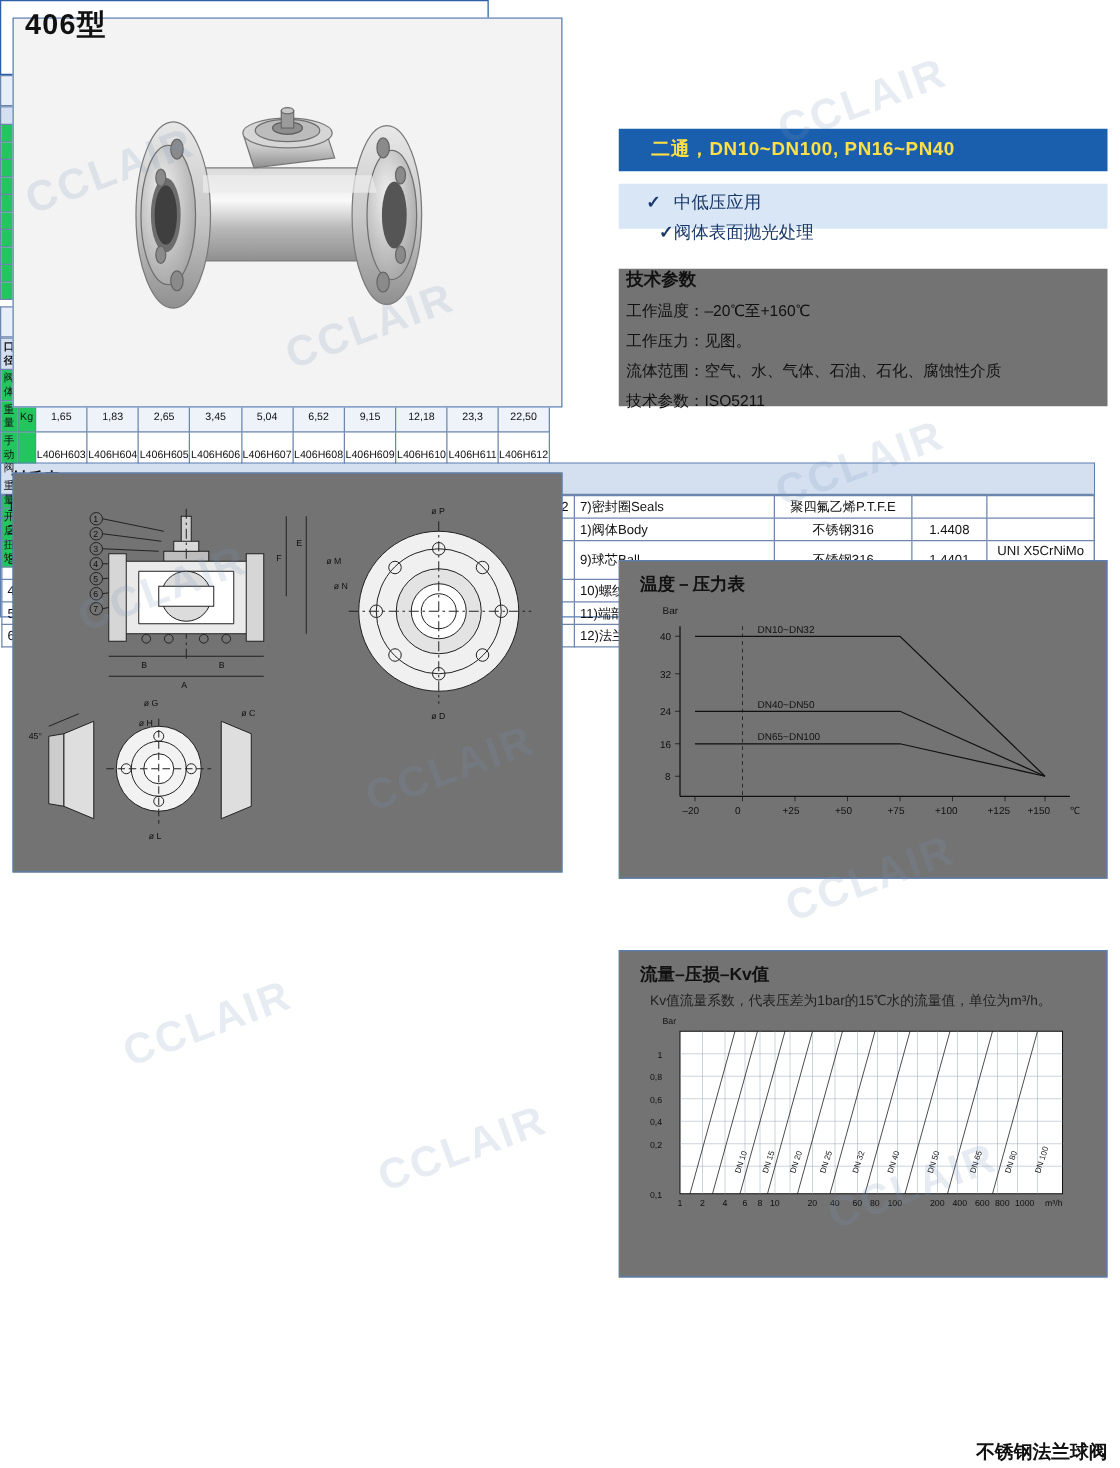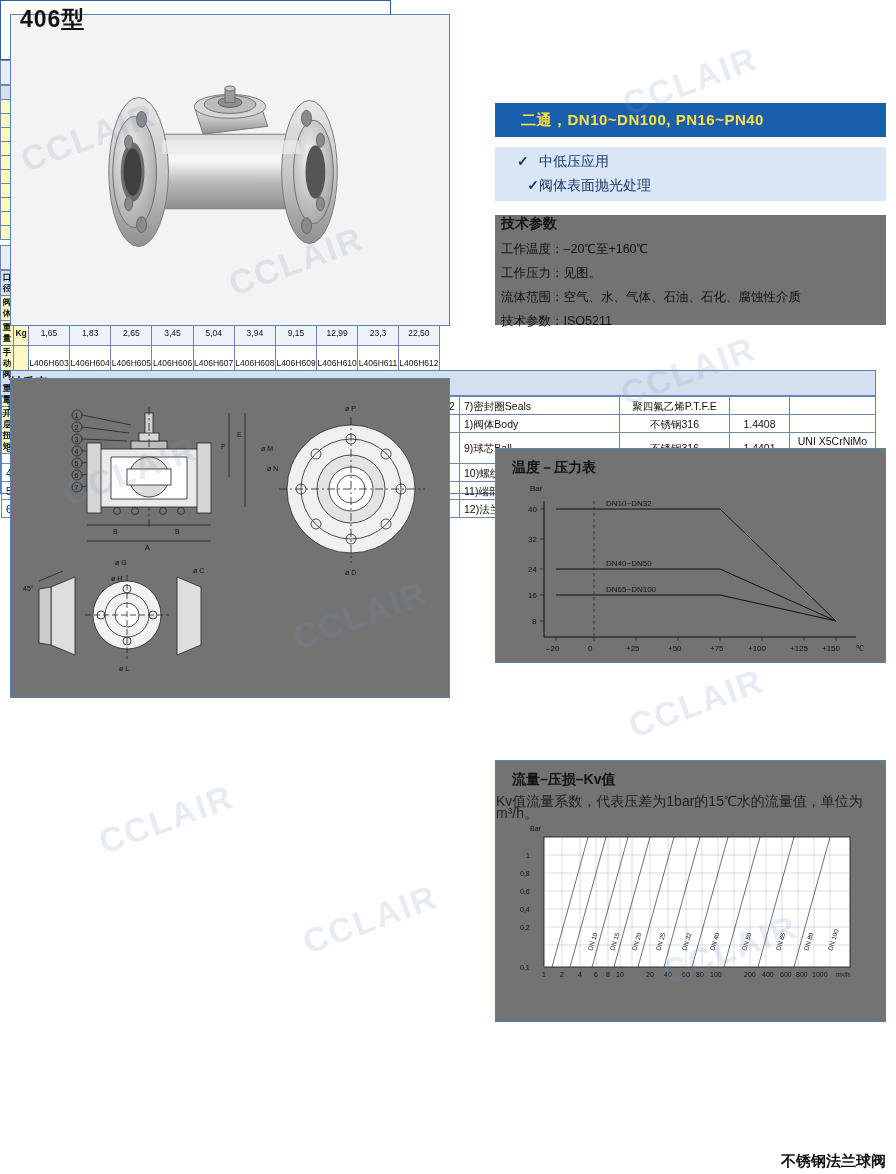--- a/index.html
+++ b/index.html
@@ -12,48 +12,48 @@
   
   #photo{left:10px;top:14px;width:440px;height:312px;background:#f4f4f4;}
   #photo .valve{position:absolute;left:0;top:0;width:100%;height:100%;}
 
   
   #titlebar{left:495px;top:14px;width:391px;height:60px;border:1px solid #2c5fa8;background:#fff;box-sizing:border-box;}
   #titlebar .model{position:absolute;left:20px;top:4px;font-size:23px;font-weight:bold;letter-spacing:1px;text-align:center;}
   #titlebar .sub{position:absolute;right:10px;bottom:3px;font-size:15px;font-weight:bold;}
   #bluebar{left:495px;top:103px;width:391px;height:34px;background:#1a5fad;border:none;}
   #bluebar span{color:#fde047;font-size:15px;font-weight:bold;line-height:34px;padding-left:26px;letter-spacing:.5px;}
-  #features{left:495px;top:147px;width:391px;height:54px;background:#d9e6f5;border:none;}
+  #features{left:495px;top:147px;width:391px;height:36px;background:#d9e6f5;border:none;}
   .feat{position:absolute;left:22px;font-size:14px;color:#1a3a6b;}
   .feat .chk{display:inline-block;width:22px;color:#1a3a6b;font-weight:bold;}
   #f1{top:6px;}
   #f2{top:30px;text-align:right;}
 
   #specs{left:495px;top:215px;width:391px;height:110px;border:none;}
   #specs .h{font-size:14px;font-weight:bold;margin:0 0 8px 6px;}
   #specs .l{font-size:12.5px;margin:4px 0 7px 6px;color:#111;}
 
   
   #drawings{left:10px;top:378px;width:440px;height:320px;}
   
   #dimtable{left:10px;top:715px;width:440px;height:185px;border:none;}
   #ordertable{left:10px;top:905px;width:440px;height:125px;border:none;}
 
   table.grid{border-collapse:collapse;width:100%;font-size:8.5px;}
   table.grid th,table.grid td{border:1px solid #6d86ad;text-align:center;padding:1px 0;line-height:11px;}
   table.grid .cap{background:#e8eef7;font-weight:bold;font-size:12px;padding:3px 0;border:1px solid #6d86ad;}
   table.grid thead th{background:#d4e0f0;font-weight:bold;}
   table.grid tbody tr:nth-child(even){background:#eef3fa;}
-  table.grid td.lbl{font-weight:bold;background:#fef9c3;}
+  table.grid td.lbl{font-weight:normal;background:#22c55e;}
 
   
-  #tp{left:495px;top:448px;width:391px;height:215px;}
+  #tp{left:495px;top:448px;width:391px;height:255px;}
   #kv{left:495px;top:760px;width:391px;height:262px;}
   .chart-title{font-size:14px;font-weight:bold;margin:10px 0 0 16px;}
-  .chart-note{font-size:14px;margin:6px 0 0 0;color:#222;line-height:12px;}
+  .chart-note{font-size:11px;margin:6px 0 0 24px;color:#222;line-height:12px;}
 
   
   #mat{left:10px;top:1040px;width:876px;height:124px;border:1px solid #5b7fb5;box-sizing:border-box;}
   #mat .cap{background:#d4e0f0;font-size:13px;font-weight:bold;padding:3px 8px;border-bottom:1px solid #6d86ad;}
   table.mat{border-collapse:collapse;width:100%;font-size:10.5px;table-layout:fixed;}
   table.mat td{border:1px solid #6d86ad;padding:1px 4px;line-height:14px;height:15px;}
   table.mat td.n{text-align:left;}
   table.mat td.c{text-align:center;}
 
   
@@ -463,23 +463,23 @@
             <td>V406H612</td>
           </tr>
           <tr>
             <td class="lbl">重量</td>
             <td class="lbl">Kg</td>
             <td>1,65</td>
             <td>1,83</td>
             <td>2,65</td>
             <td>3,45</td>
             <td>5,04</td>
-            <td>3,94</td>
+            <td>6,52</td>
             <td>9,15</td>
-            <td>12,99</td>
+            <td>12,18</td>
             <td>23,3</td>
             <td>22,50</td>
           </tr>
           <tr>
             <td class="lbl">手动阀</td>
             <td class="lbl"></td>
             <td>L406H603</td>
             <td>L406H604</td>
             <td>L406H605</td>
             <td>L406H606</td>

